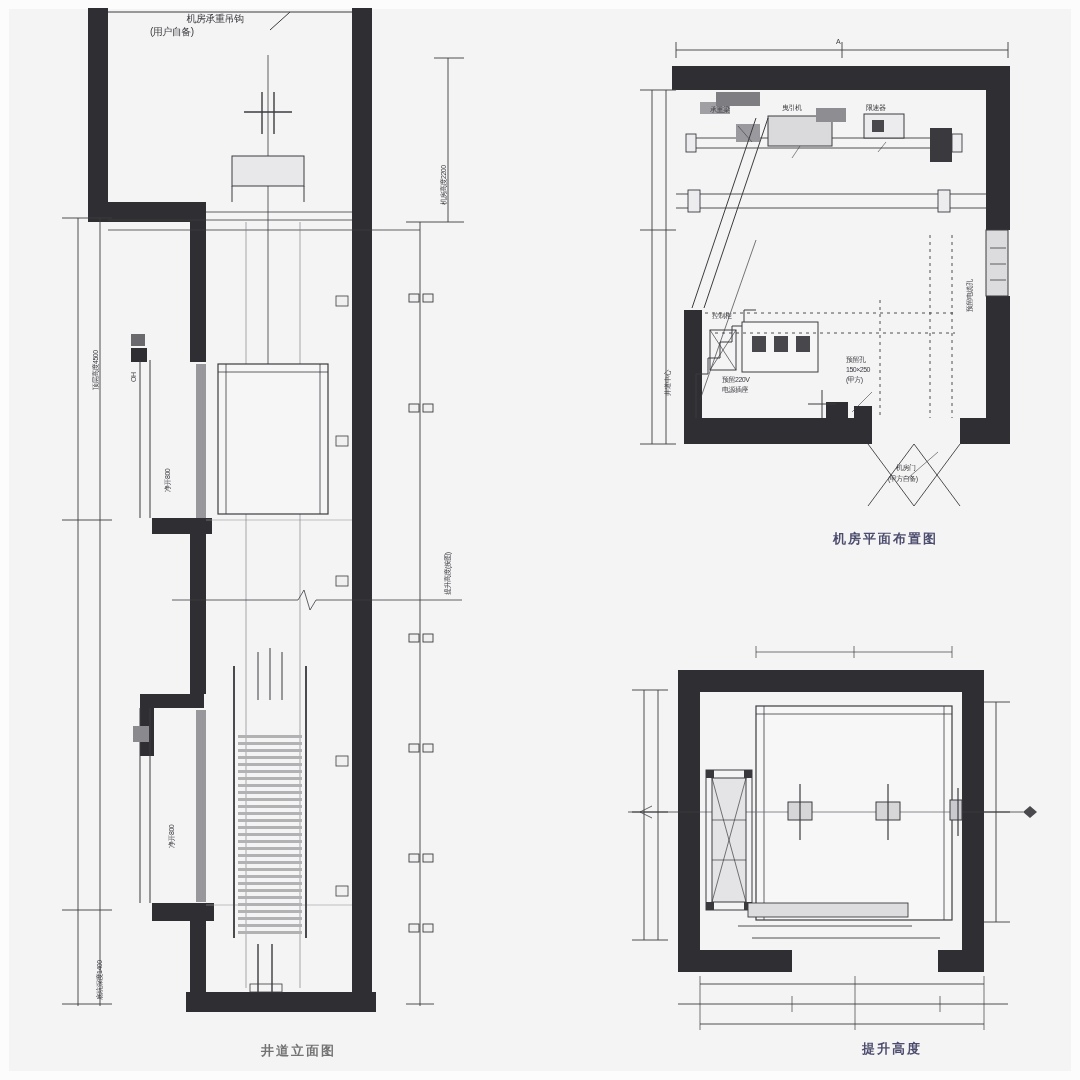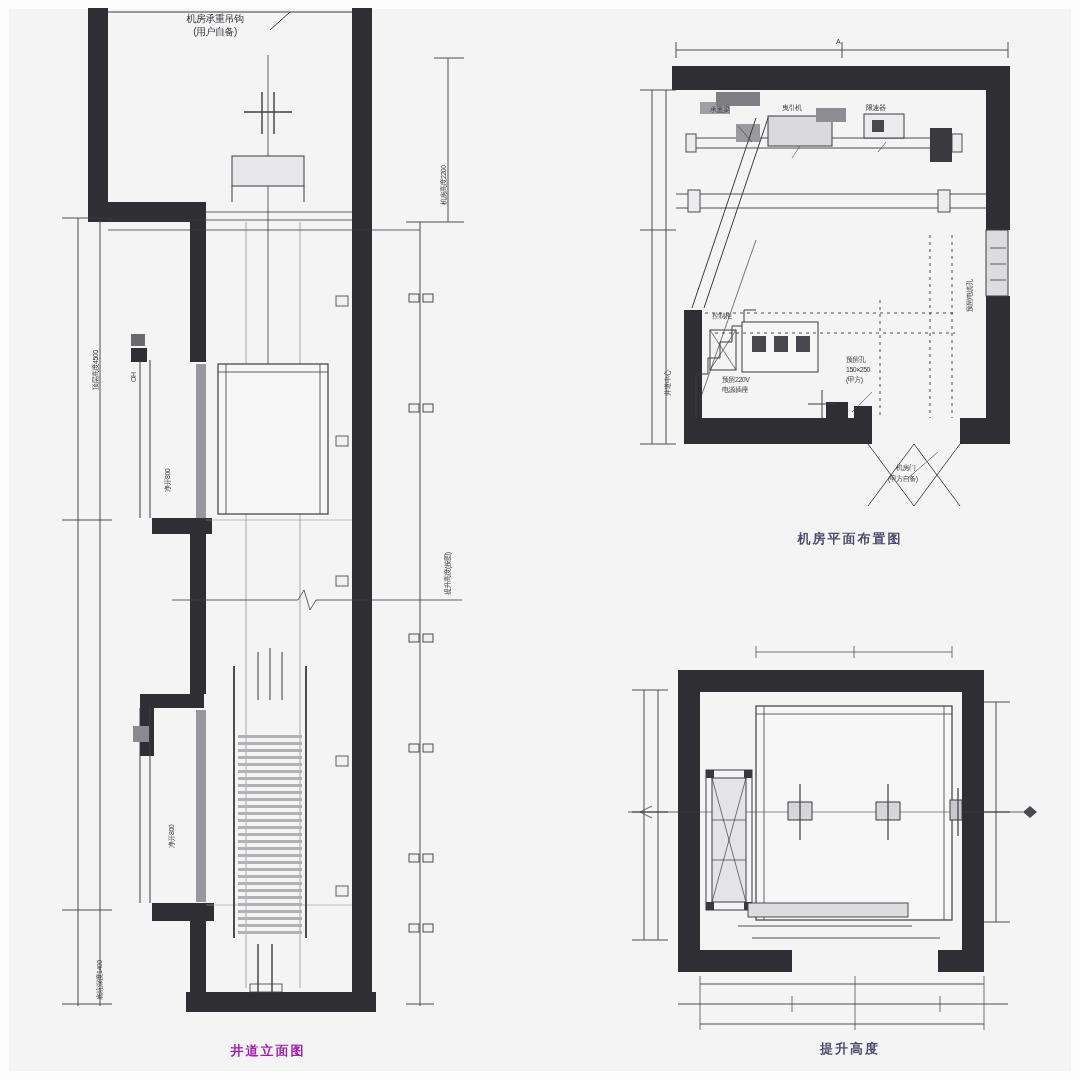--- a/index.html
+++ b/index.html
@@ -10,24 +10,24 @@
     font-family:"Liberation Sans", sans-serif;
   }
   svg{position:absolute;left:0;top:0;}
   .lbl{
     position:absolute;font-size:7px;line-height:8px;color:#3b3b40;
     white-space:nowrap;filter:blur(0.45px);letter-spacing:-0.5px;
   }
   .lbl.md{font-size:10px;line-height:10px;}
   .vlbl{transform:rotate(-90deg);transform-origin:left top;}
   .caption{
-    position:absolute;font-size:13px;letter-spacing:2px;text-align:center;
+    position:absolute;font-size:13px;letter-spacing:2px;text-align:right;
     filter:blur(0.5px);font-weight:bold;
   }
-  .cap-elev{color:#a21caf;}
+  .cap-elev{color:#737373;}
   .cap-blue{color:#4c4c6e;}
 </style>
 </head>
 <body>
 
 <div class="canvas">
 
 <svg width="1080" height="1080" viewBox="0 0 1080 1080">
   <defs>
     <pattern id="rungs" width="64" height="7" patternUnits="userSpaceOnUse">
@@ -310,21 +310,21 @@
       <path d="M678 1004 H1008"></path>
       <path d="M700 1024 H984"></path>
       <path d="M700 976 V1030 M792 996 V1012 M855 976 V1030 M940 996 V1012 M984 976 V1030" stroke-width="0.7"></path>
       <path d="M756 652 H952" stroke-width="0.7"></path>
       <path d="M756 646 V658 M854 646 V658 M952 646 V658" stroke-width="0.7"></path>
     </g>
   </g>
 </svg>
 
   <span class="lbl md" style="left:150px;top:14px;width:130px;text-align:center;position:absolute;">机房承重吊钩</span>
-  <span class="lbl md" style="left:150px;top:27px;width:130px;text-align:center;position:absolute;">(用户自备)</span>
+  <span class="lbl md" style="left:150px;top:27px;width:130px;text-align:left;position:absolute;">(用户自备)</span>
 
   <span class="lbl vlbl" style="left:440px;top:205px;">机房高度2200</span>
   <span class="lbl vlbl" style="left:92px;top:390px;">顶层高度4500</span>
   <span class="lbl vlbl" style="left:130px;top:382px;">OH</span>
   <span class="lbl vlbl" style="left:444px;top:595px;">提升高度(按图)</span>
   <span class="lbl vlbl" style="left:164px;top:492px;">净开800</span>
   <span class="lbl vlbl" style="left:168px;top:848px;">净开800</span>
   <span class="lbl vlbl" style="left:96px;top:1000px;">底坑深度1400</span>
 
   <span class="caption cap-elev" style="left:200px;top:1042px;width:136px;">井道立面图</span>

